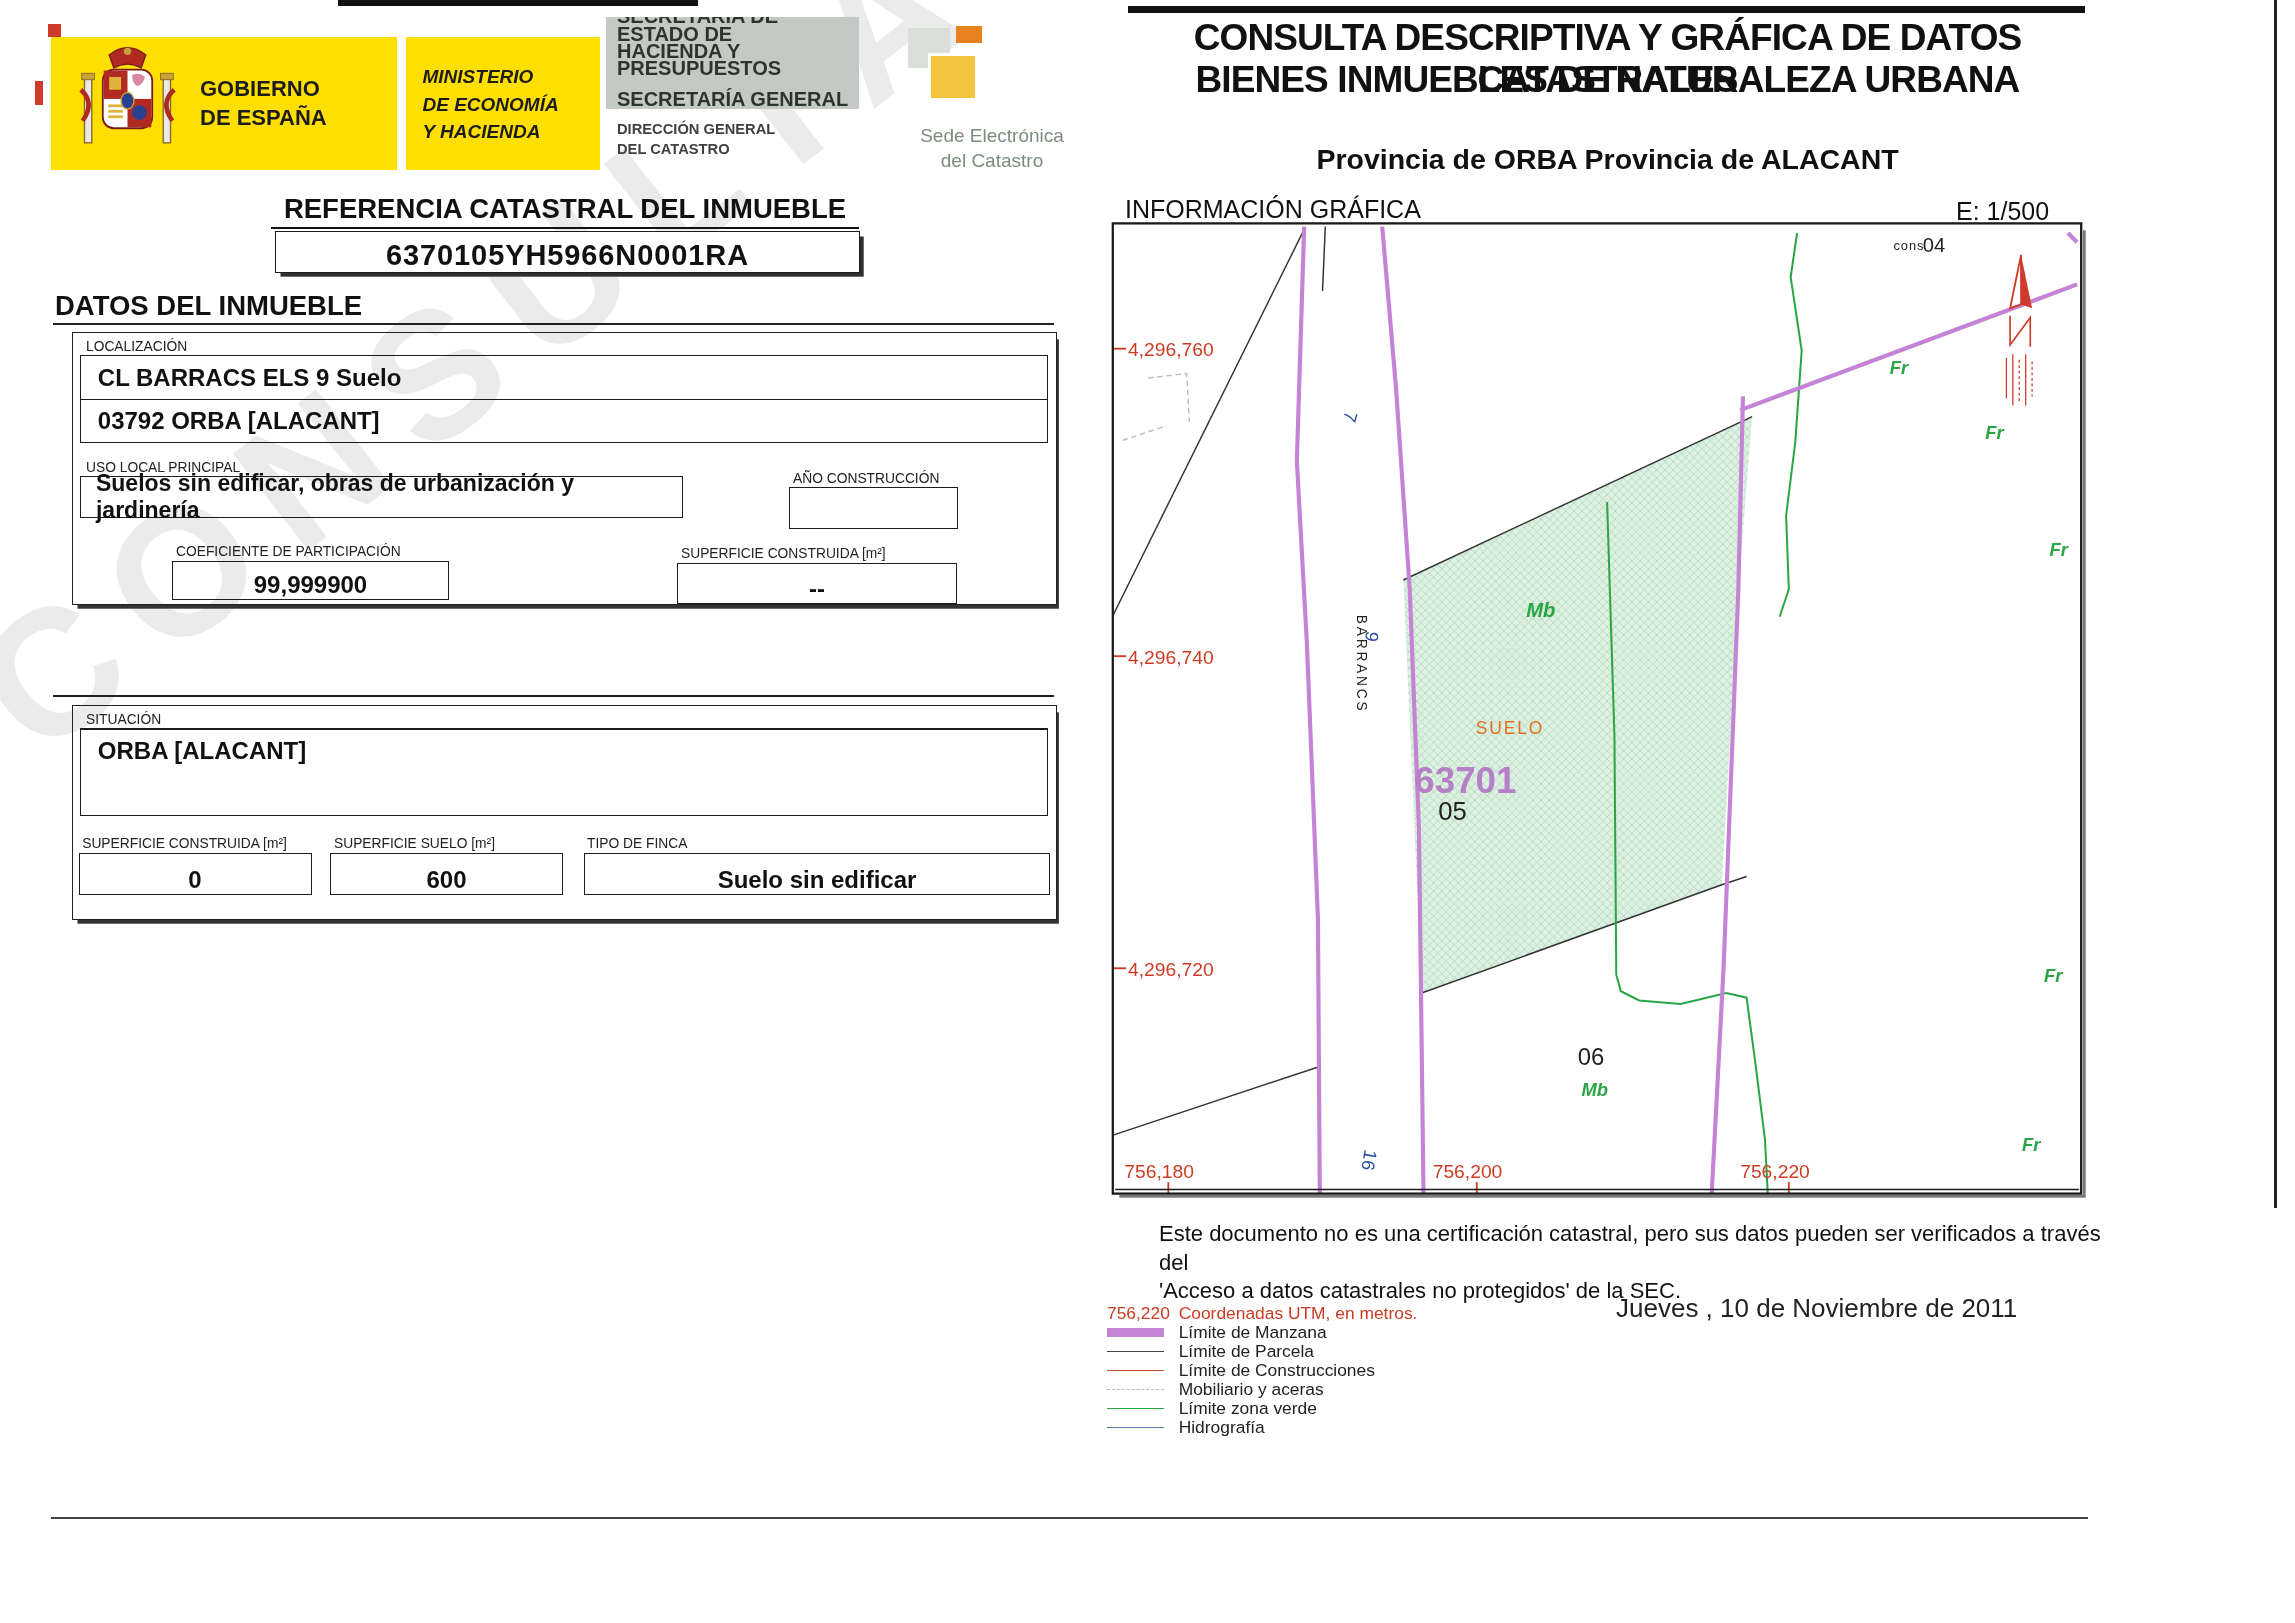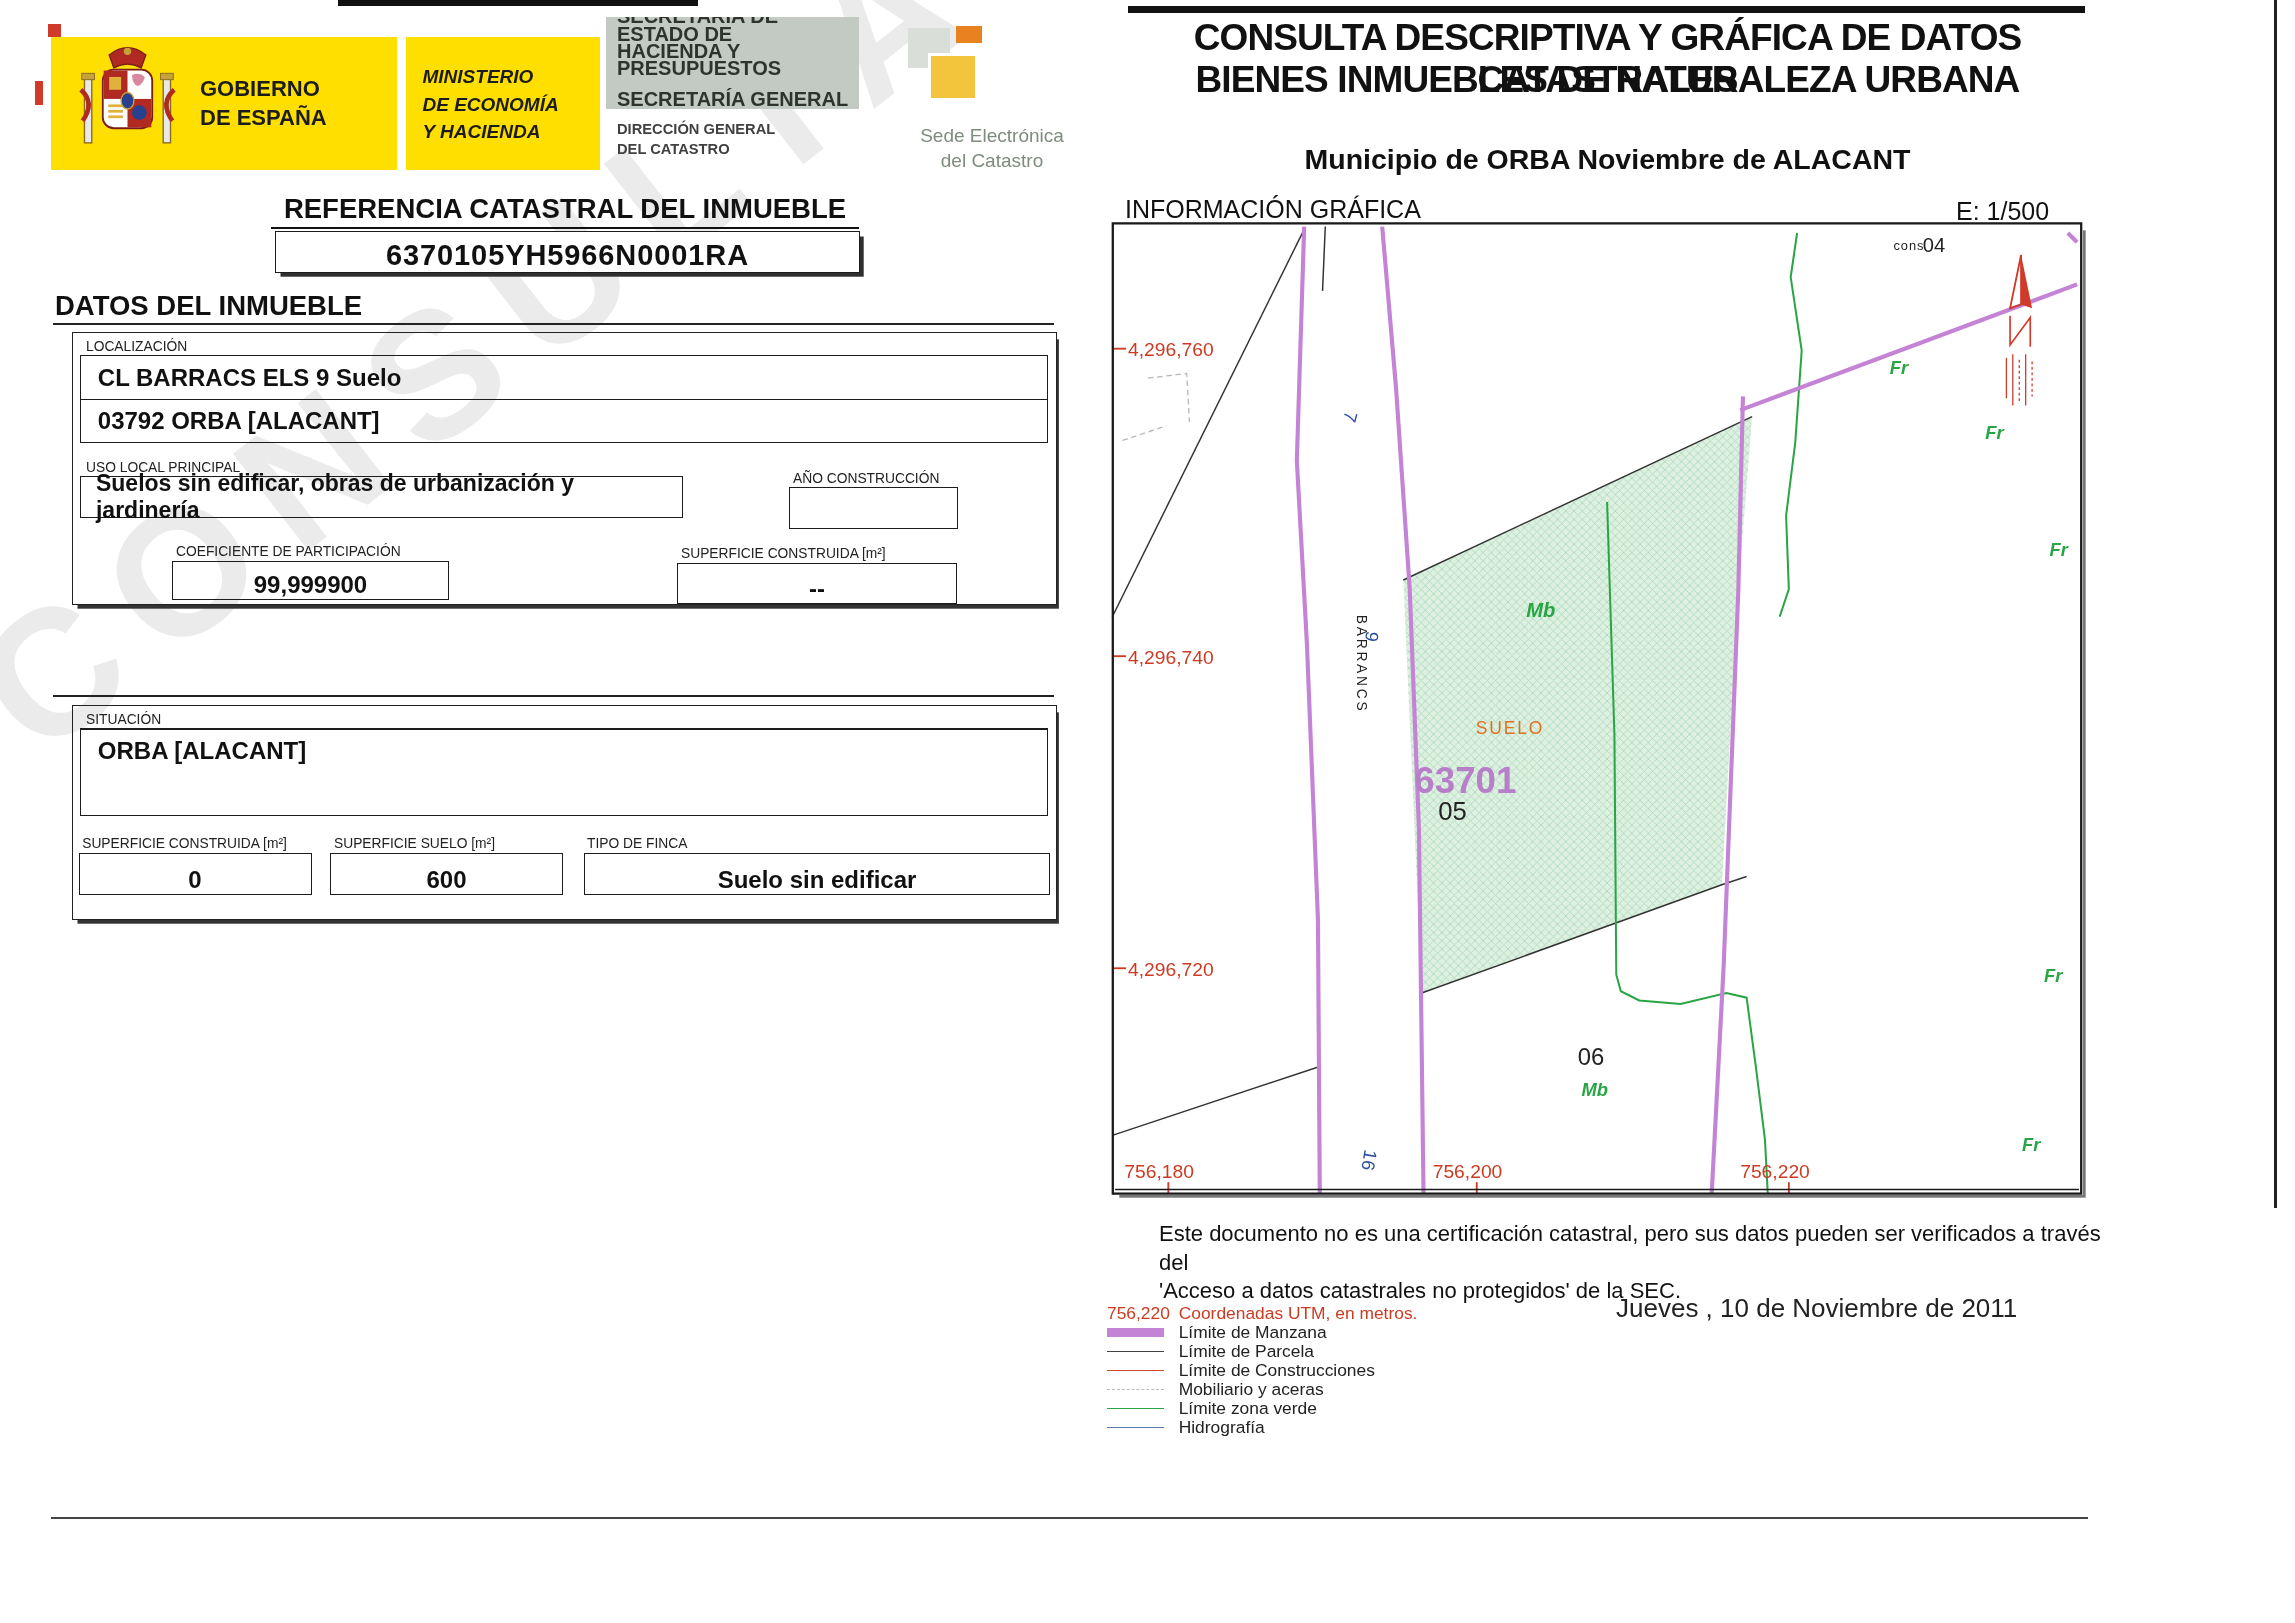--- a/index.html
+++ b/index.html
@@ -112,21 +112,21 @@
     <div class="abs" style="left:74px;top:7.3px;width:26px;height:17.4px;background:#e8821e;"></div>
     <div class="abs" style="left:46px;top:35px;width:44px;height:42px;background:#f2c53d;border-left:3.7px solid #fff;border-top:3.7px solid #fff;"></div>
     <div class="abs sede-text" style="left:0px;top:105px;width:220px;">
       <div>Sede Electrónica</div>
       <div>del Catastro</div>
     </div>
   </div>
 
   <div class="abs bigtitle" style="left:1130px;top:16.5px;width:955px;font-size:37px;">CONSULTA DESCRIPTIVA Y GRÁFICA DE DATOS CATASTRALES</div>
   <div class="abs bigtitle" style="left:1130px;top:59px;width:955px;font-size:37px;">BIENES INMUEBLES DE NATURALEZA URBANA</div>
-  <div class="abs bigtitle" style="left:1130px;top:143px;width:955px;font-size:28.5px;letter-spacing:0;">Municipio de ORBA Noviembre de ALACANT</div>
+  <div class="abs bigtitle" style="left:1130px;top:143px;width:955px;font-size:28.5px;letter-spacing:0;">Provincia de ORBA Provincia de ALACANT</div>
 
   <div class="abs heading" style="left:271px;top:193px;width:588px;text-align:center;font-size:27.5px;border-bottom:2.8px solid #111;padding-bottom:1.8px;">REFERENCIA CATASTRAL DEL INMUEBLE</div>
   <div class="abs fbox shadowbox center" style="left:275px;top:231px;width:583px;height:40px;background:#fff;">
     <span class="fval" style="font-size:29px;letter-spacing:0.9px;">6370105YH5966N0001RA</span>
   </div>
 
   <div class="abs heading" style="left:55px;top:290px;">DATOS DEL INMUEBLE</div>
   <div class="abs hrule" style="left:53px;top:323px;width:1001px;"></div>
 
   <div class="outerbox" style="left:72px;top:332px;width:983px;height:271px;">

